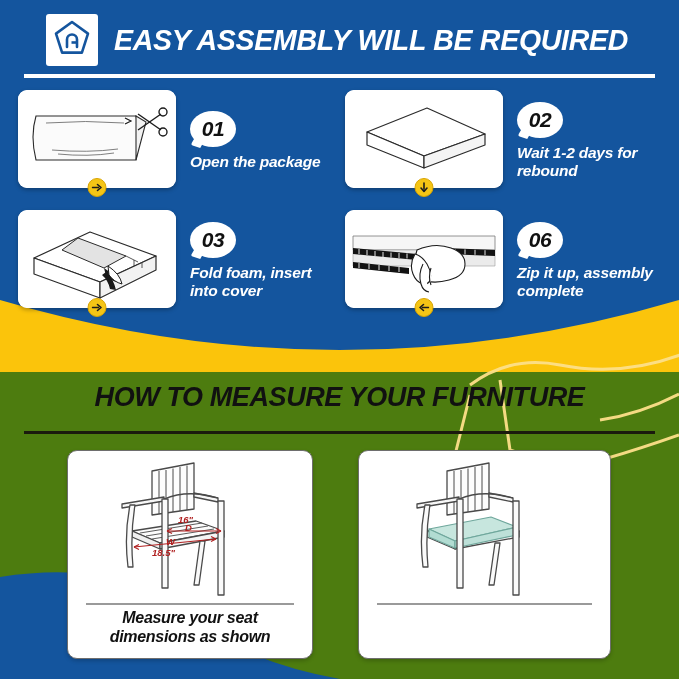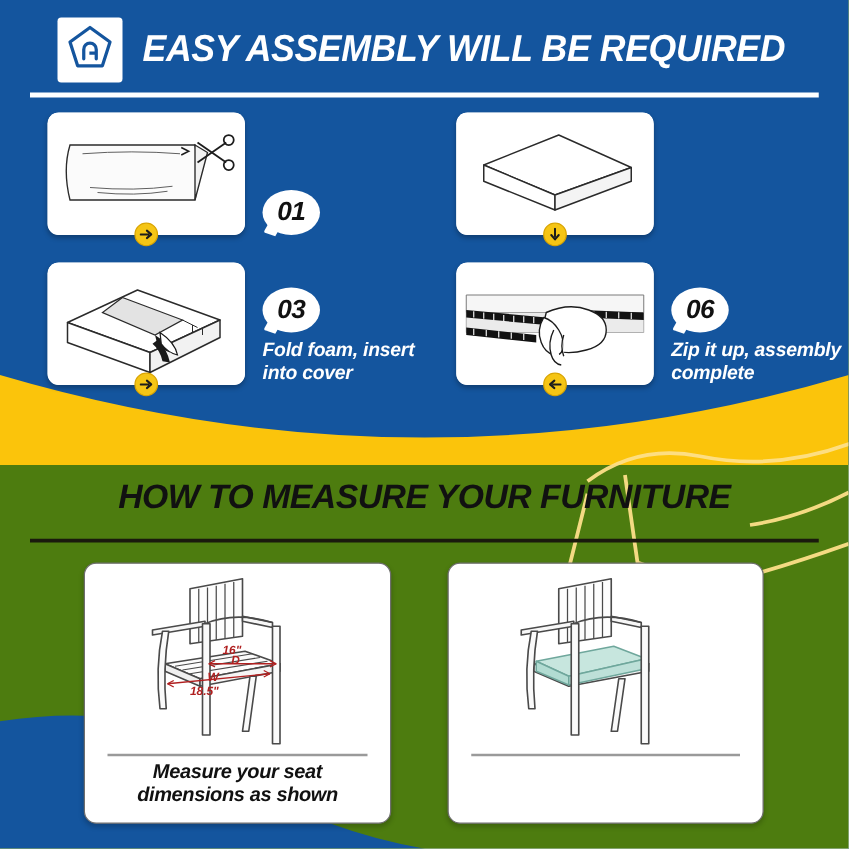--- a/index.html
+++ b/index.html
@@ -65,22 +65,21 @@
     width: 631px; height: 4px;
     background: #ffffff;
     z-index: 3;
   }
 
   
   .step {
     position: absolute;
     z-index: 3;
     display: flex;
-    align-items: flex-end;
-    margin-left: 20px;
+    align-items: center;
   }
   #step-1 { left: 18px;  top: 90px; }
   #step-2 { left: 345px; top: 90px; }
   #step-3 { left: 18px;  top: 210px; }
   #step-4 { left: 345px; top: 210px; }
 
   .step-card {
     position: relative;
     width: 158px; height: 98px;
     background: #ffffff;
@@ -268,40 +267,45 @@
         </svg>
       </span>
       <div class="arrow-badge">
         <svg width="11" height="11" viewBox="0 0 11 11">
           <path d="M1 5.5 L7 5.5 M6 2.5 L9.5 5.5 L6 8.5" stroke="#1c1c1c" stroke-width="1.6" fill="none" stroke-linecap="round" stroke-linejoin="round"></path>
         </svg>
       </div>
     </div>
     <div class="step-text">
       <div class="num-bubble">01</div>
+      <div class="step-label">Open the package</div>
     </div>
   </div>
 
   <div class="step" id="step-2">
     <div class="step-card">
       <span>
         <svg width="158" height="98" viewBox="0 0 158 98">
           <rect width="158" height="98" fill="#ffffff" rx="9"></rect>
           <g fill="#ffffff" stroke="#2b2b2b" stroke-width="1.2" stroke-linejoin="round">
             <path d="M22 42 L82 18 L140 44 L79 66 Z"></path>
             <path d="M22 42 L22 55 L79 78 L79 66 Z"></path>
             <path d="M140 44 L140 55 L79 78 L79 66 Z" fill="#f4f4f4"></path>
           </g>
         </svg>
       </span>
       <div class="arrow-badge">
         <svg width="11" height="11" viewBox="0 0 11 11">
           <path d="M5.5 1 L5.5 7 M2.5 6 L5.5 9.5 L8.5 6" stroke="#1c1c1c" stroke-width="1.6" fill="none" stroke-linecap="round" stroke-linejoin="round"></path>
         </svg>
       </div>
+    </div>
+    <div class="step-text">
+      <div class="num-bubble">02</div>
+      <div class="step-label">Wait 1-2 days for rebound</div>
     </div>
   </div>
 
   <div class="step" id="step-3">
     <div class="step-card">
       <span>
         <svg width="158" height="98" viewBox="0 0 158 98">
           <rect width="158" height="98" fill="#ffffff" rx="9"></rect>
           <g fill="#ffffff" stroke="#2b2b2b" stroke-width="1.2" stroke-linejoin="round">
             <path d="M16 48 L72 22 L138 46 L82 72 Z"></path>

